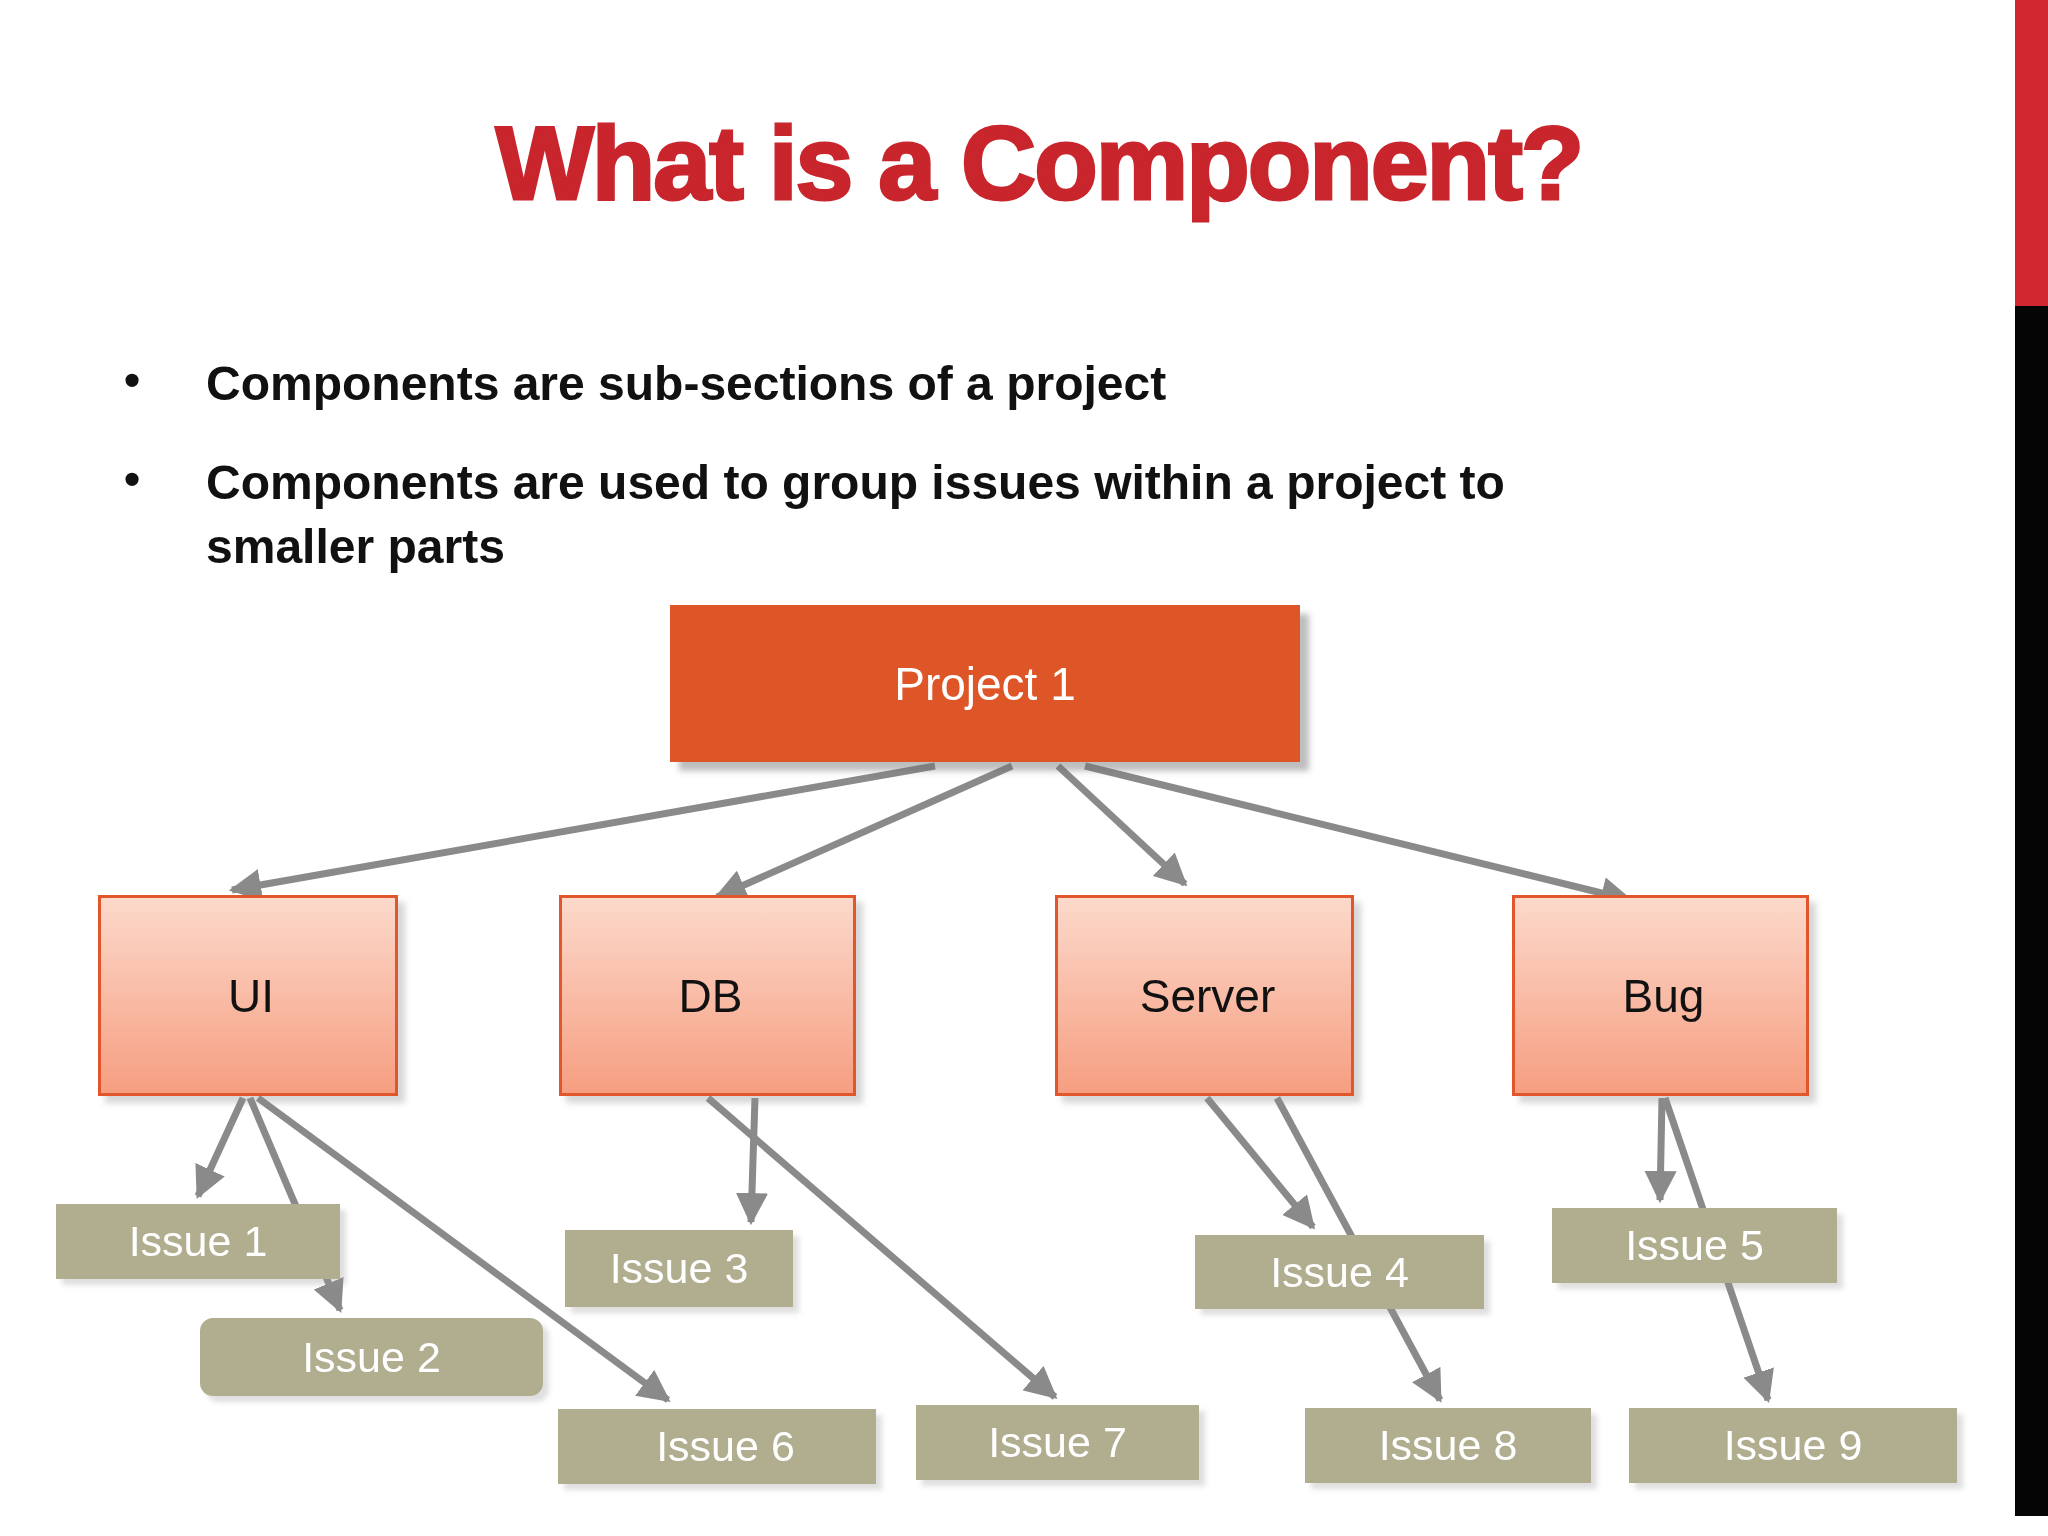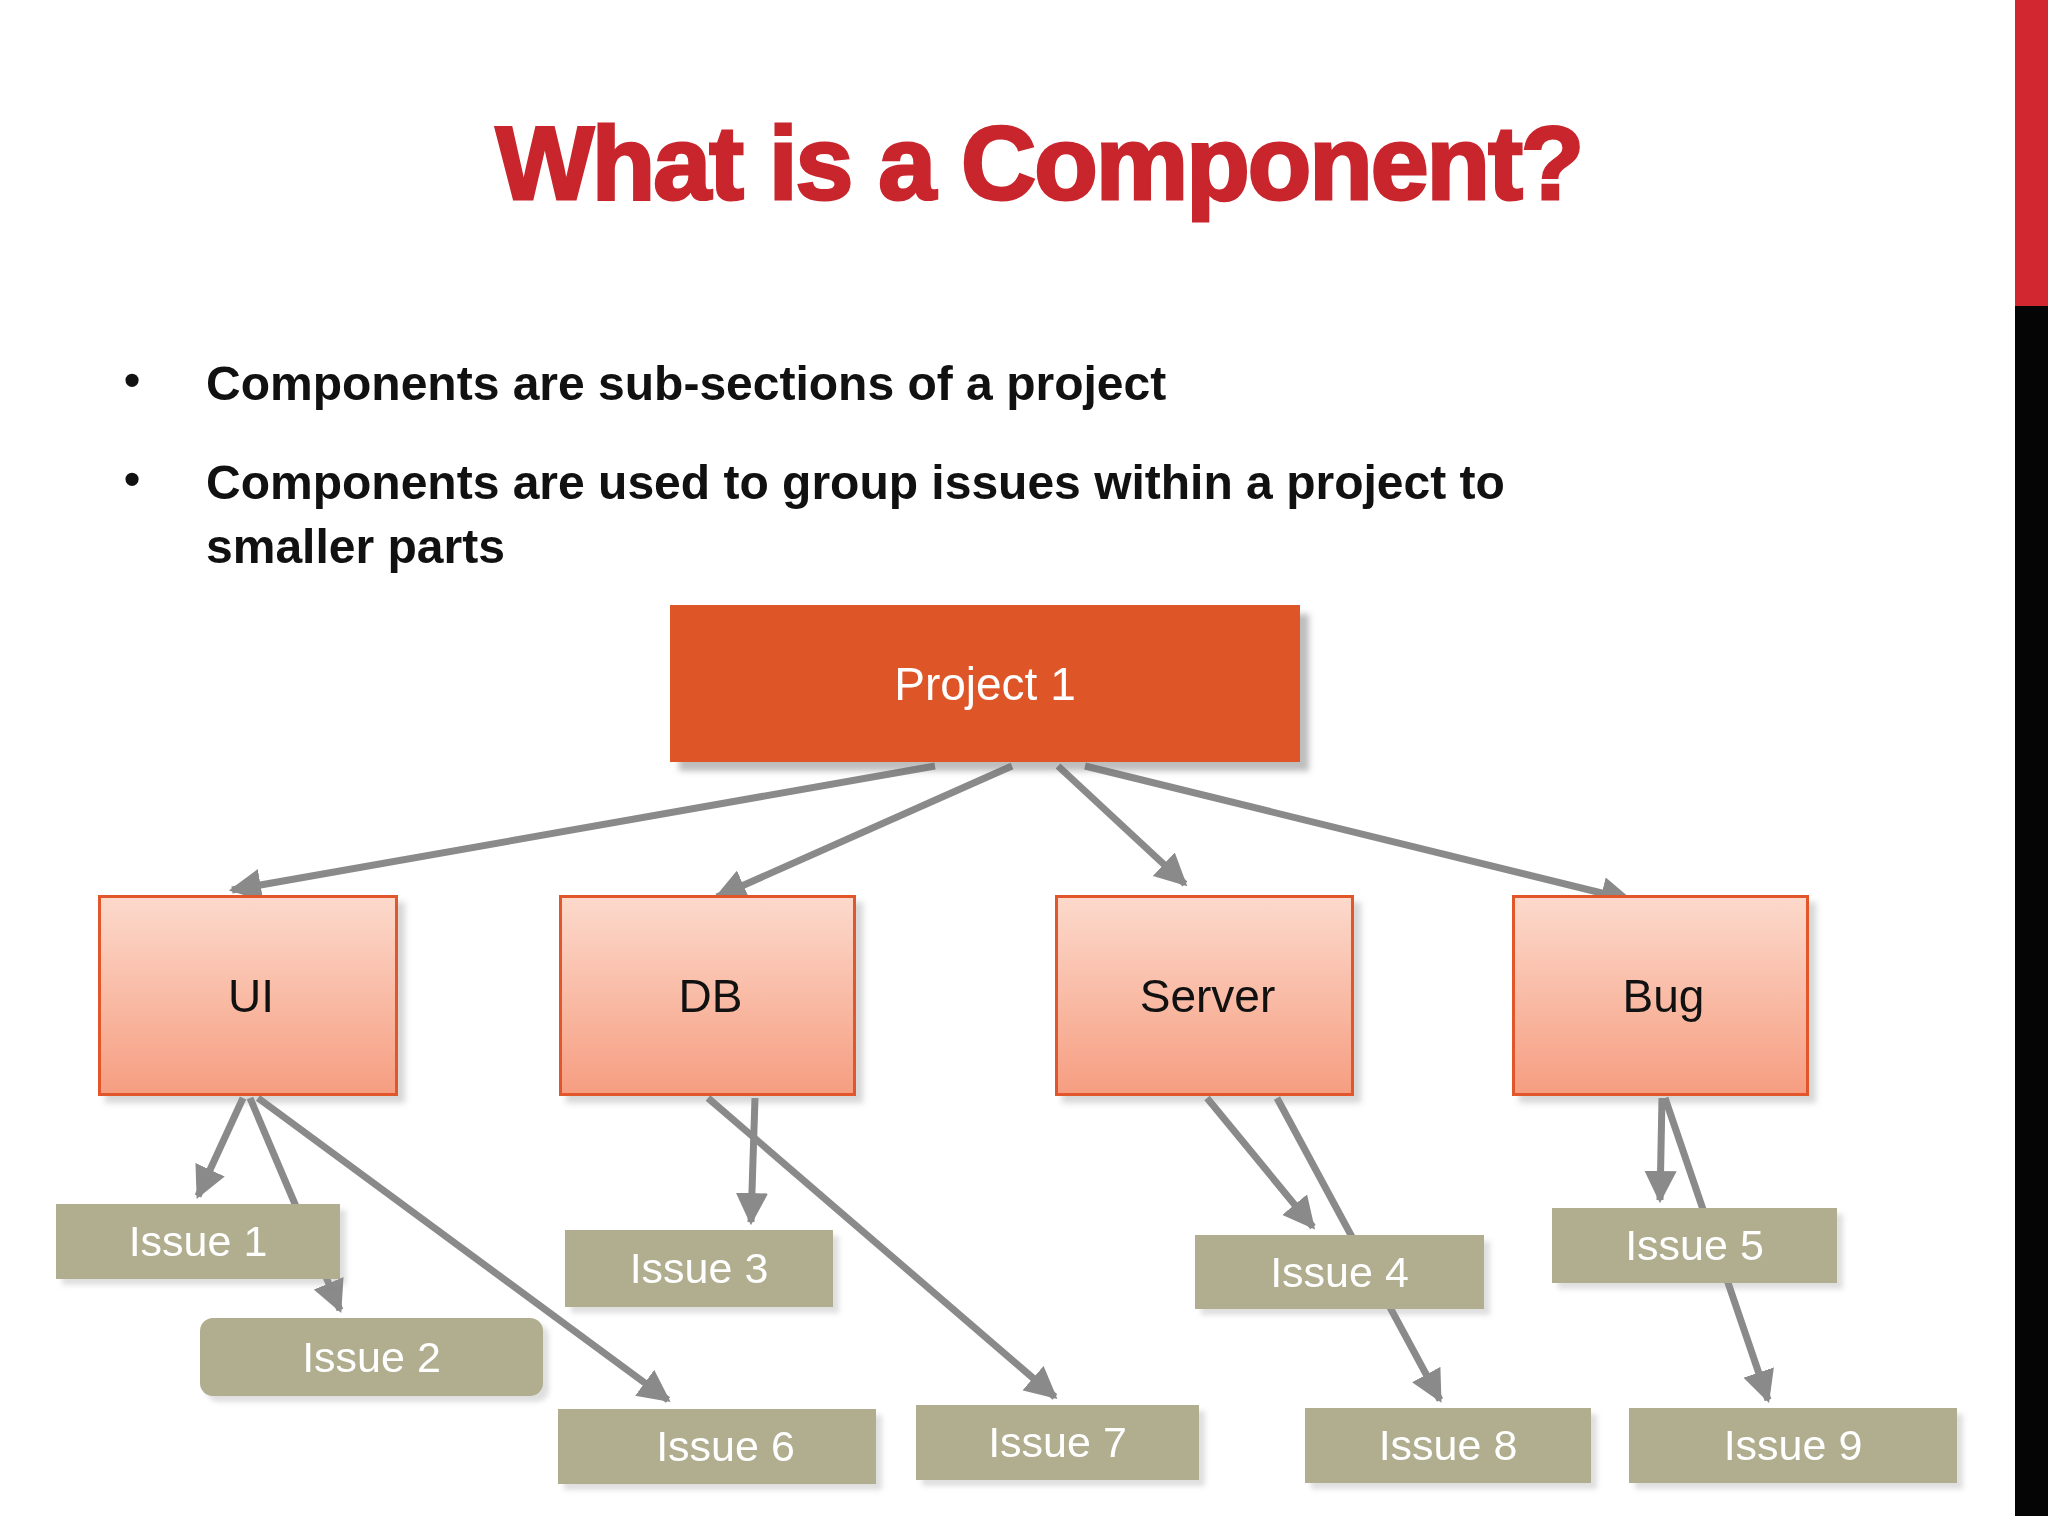--- a/index.html
+++ b/index.html
@@ -81,21 +81,21 @@
   .comp-bug    { left: 1512px; width: 297px; }
 
   .issue-box {
     background: var(--issue_olive, #B0AE8F);
     color: var(--text_white, #ffffff);
     font-size: 43px;
     box-shadow: 6px 6px 5px rgba(150,150,150,0.30);
   }
   .iss-1 { left: 56px;   top: 1204px; width: 284px; height: 75px; }
   .iss-2 { left: 200px;  top: 1318px; width: 343px; height: 78px; border-radius: 13px; }
-  .iss-3 { left: 565px;  top: 1230px; width: 268px; height: 77px; }
+  .iss-3 { left: 565px;  top: 1230px; width: 228px; height: 77px; }
   .iss-4 { left: 1195px; top: 1235px; width: 289px; height: 74px; }
   .iss-5 { left: 1552px; top: 1208px; width: 285px; height: 75px; }
   .iss-6 { left: 558px;  top: 1409px; width: 318px; height: 75px; padding-left: 17px; }
   .iss-7 { left: 916px;  top: 1405px; width: 283px; height: 75px; }
   .iss-8 { left: 1305px; top: 1408px; width: 286px; height: 75px; }
   .iss-9 { left: 1629px; top: 1408px; width: 328px; height: 75px; }
 
   
   .arrows {
     position: absolute; left: 0; top: 0; width: 2048px; height: 1536px;

